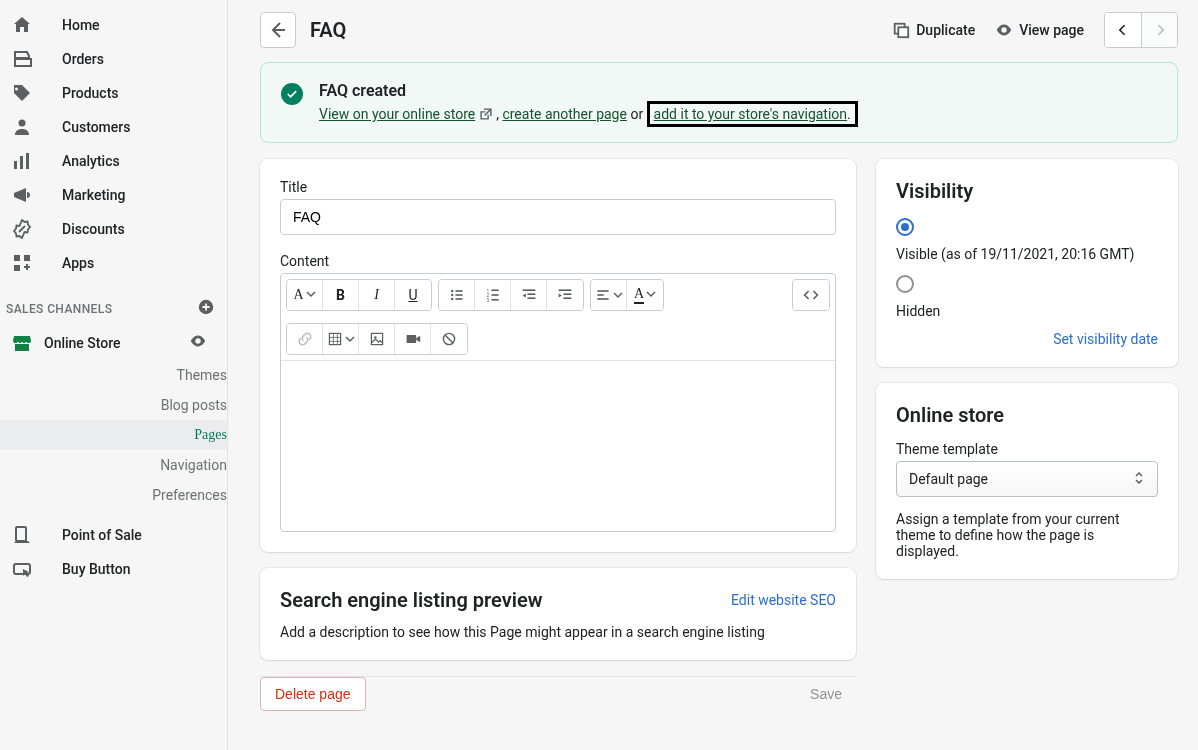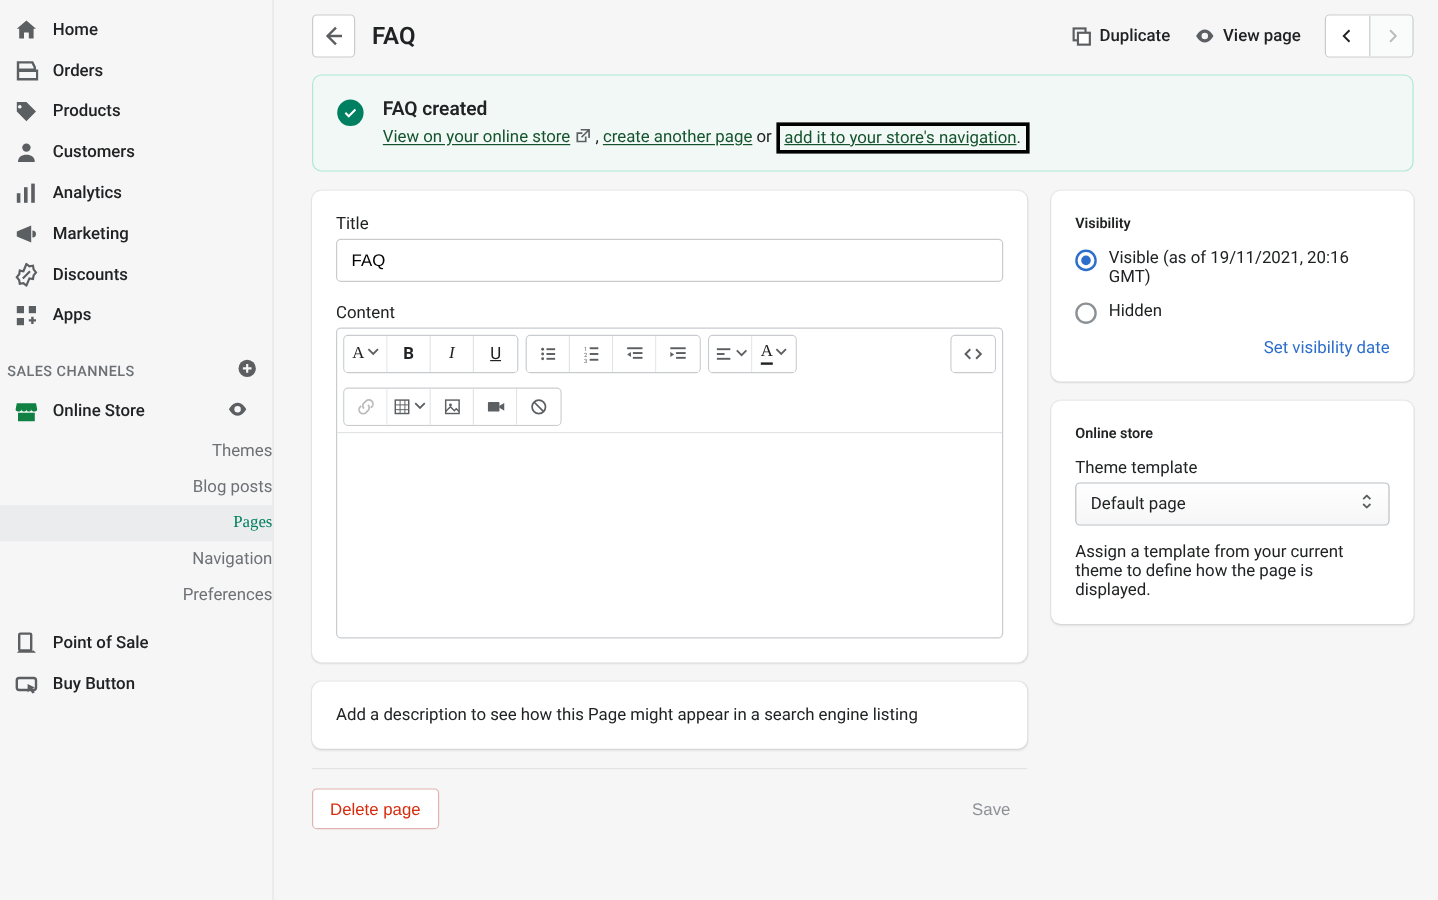--- a/index.html
+++ b/index.html
@@ -1,20 +1,20 @@
 <!DOCTYPE html>
 <html><head>
 <meta charset="utf-8">
 <style>
   * { box-sizing: border-box; }
   html, body { margin:0; padding:0; height:100%; font-family: -apple-system, BlinkMacSystemFont, "Segoe UI", Roboto, Helvetica, Arial, sans-serif; font-size:14px; color:#202223; background:#f6f6f7; }
   .app { display:flex; height:750px; width:1198px; overflow:hidden; }
   
   .sidebar { width:228px; background:#f6f6f7; border-right:1px solid #e1e3e5; padding-top:8px; flex-shrink:0; overflow-y:auto; }
-  .nav-item { display:flex; align-items:center; gap:12px; padding:7px 12px 7px 12px; cursor:pointer; color:#202223; font-weight:500; }
+  .nav-item { display:flex; align-items:center; gap:30px; padding:7px 12px 7px 12px; cursor:pointer; color:#202223; font-weight:500; }
   .nav-item .ico { width:20px; height:20px; display:flex; align-items:center; justify-content:center; color:#5c5f62; }
   .nav-item .ico svg { width:20px; height:20px; fill:#5c5f62; }
   .nav-section { display:flex; align-items:center; justify-content:space-between; padding:18px 12px 6px 6px; color:#6d7175; font-size:12px; font-weight:500; letter-spacing:.4px; }
   .nav-section .plus svg { width:18px; height:18px; fill:#5c5f62; }
   .nav-sub { padding:7px 0 7px 44px; color:#6d7175; cursor:pointer; font-weight:400;text-align:right; }
   .nav-sub.active { background:#ebeced; border-radius:0; color:#007f5f; font-weight:500;font-family:Liberation Serif, serif; }
   .nav-os { display:flex; align-items:center; justify-content:space-between; }
   .nav-os .eye svg { width:18px; height:18px; fill:#5c5f62; margin-right:8px; }
   
   .main { flex:1; overflow-y:auto; padding:12px 20px 20px 32px; }
@@ -55,33 +55,33 @@
   .tb-btn { min-width:36px; height:30px; display:flex; align-items:center; justify-content:center; background:#fff; cursor:pointer; font-size:14px; border-right:1px solid #e1e3e5; }
   .tb-btn:last-child { border-right:none; }
   .tb-btn.disabled { color:#bbb; cursor:default; }
   .tb-btn svg { width:16px; height:16px; fill:#5c5f62; }
   .tb-btn.disabled svg { fill:#bbb; }
   .tb-btn .caret { margin-left:2px; }
   .tb-btn .caret svg { width:10px; height:10px; }
   .tb-spacer { flex:1; }
   .rte-body { min-height:170px; padding:10px; }
   
-  .card h3 { margin:0 0 14px 0; font-size:12px; font-weight:600; }
-  .radio-row { display:flex; align-items:flex-start; gap:10px; margin-bottom:12px; cursor:pointer; }
+  .card h3 { margin:0 0 14px 0; font-size:20px; font-weight:600; }
+  .radio-row { display:flex; align-items:flex-start; gap:10px; margin-bottom:12px; cursor:pointer;flex-direction:column; }
   .radio { width:18px; height:18px; border:2px solid #8c9196; border-radius:50%; flex-shrink:0; position:relative; margin-top:1px; }
   .radio.checked { border-color:#2c6ecb; }
   .radio.checked::after { content:""; position:absolute; inset:3px; background:#2c6ecb; border-radius:50%; }
   .link { color:#2c6ecb; cursor:pointer; }
   .select { width:100%; height:36px; border:1px solid #babfc3; border-radius:4px; padding:0 12px; background:linear-gradient(#fff,#f6f6f7); display:flex; align-items:center; justify-content:space-between; cursor:pointer; margin-bottom:14px; }
   .select .updown svg { width:12px; height:12px; fill:#5c5f62; }
   
   .seo-head { display:flex; justify-content:space-between; align-items:center; margin-bottom:12px; }
   .seo-head h3 { margin:0; }
   
-  .footer { display:flex; justify-content:space-between; align-items:center; border-top:1px solid #e1e3e5; padding-top:16px; margin-top:0; }
+  .footer { display:flex; justify-content:space-between; align-items:center; border-top:1px solid #e1e3e5; margin-top:0; }
   .btn-danger-outline { border:1px solid #e0b3b2; color:#d72c0d; background:#fff; border-radius:4px; padding:8px 14px; cursor:pointer; font-size:14px; }
   .btn-save { border:none; background:transparent; color:#8c9196; padding:8px 14px; border-radius:4px; font-size:14px; cursor:default; }
   .serif { font-family: Georgia, 'Times New Roman', serif; }
 </style>
 </head>
 <body>
 
 <div class="app">
 
   <nav class="sidebar">
@@ -384,20 +384,24 @@
                       <path d="M5 5l10 10" stroke="#5c5f62" stroke-width="1.8"></path>
                     </svg>
                   </div>
               </div>
             </div>
             <div class="rte-body"></div>
           </div>
         </div>
 
         <div class="card">
+          <div class="seo-head">
+            <h3>Search engine listing preview</h3>
+            <span class="link">Edit website SEO</span>
+          </div>
           <div>Add a description to see how this Page might appear in a search engine listing</div>
         </div>
 
         <div class="footer">
           <button class="btn-danger-outline">Delete page</button>
           <button class="btn-save">Save</button>
         </div>
       </div>
 
       <div class="col-side">

